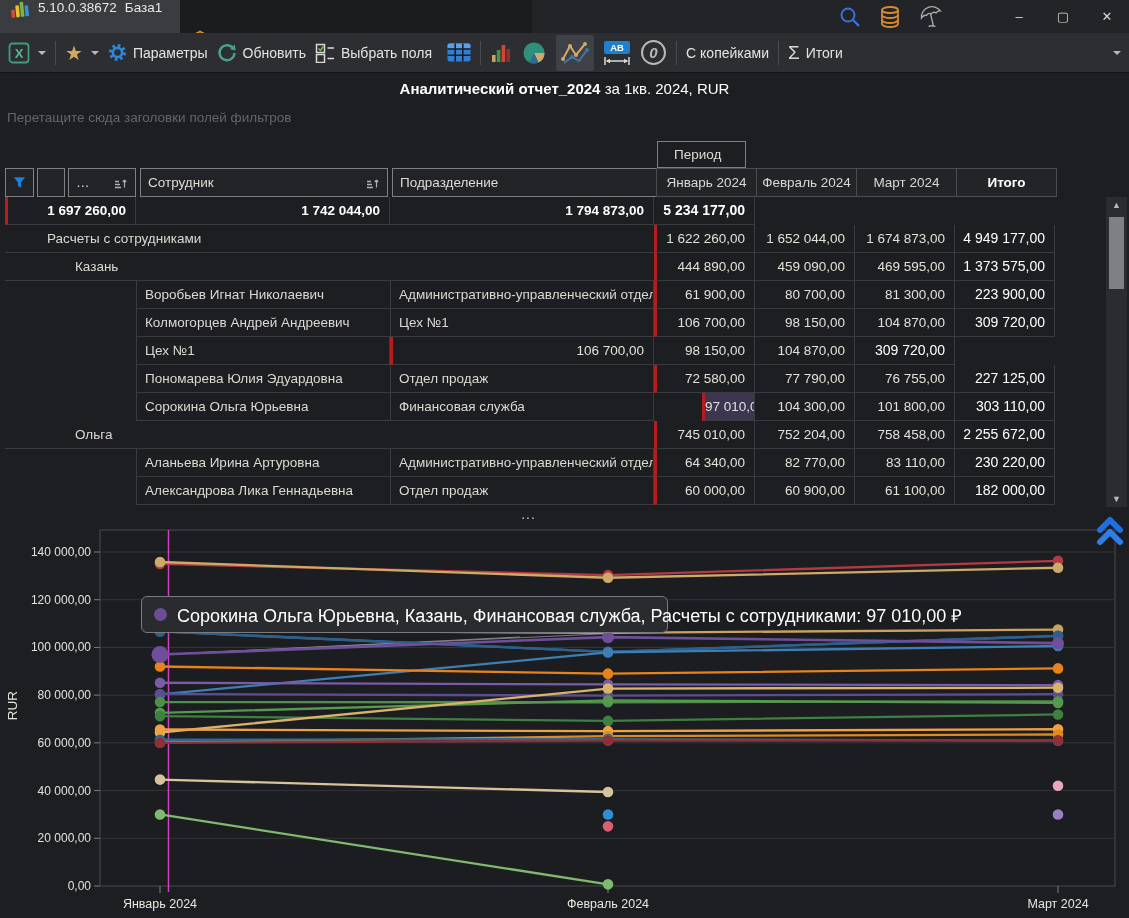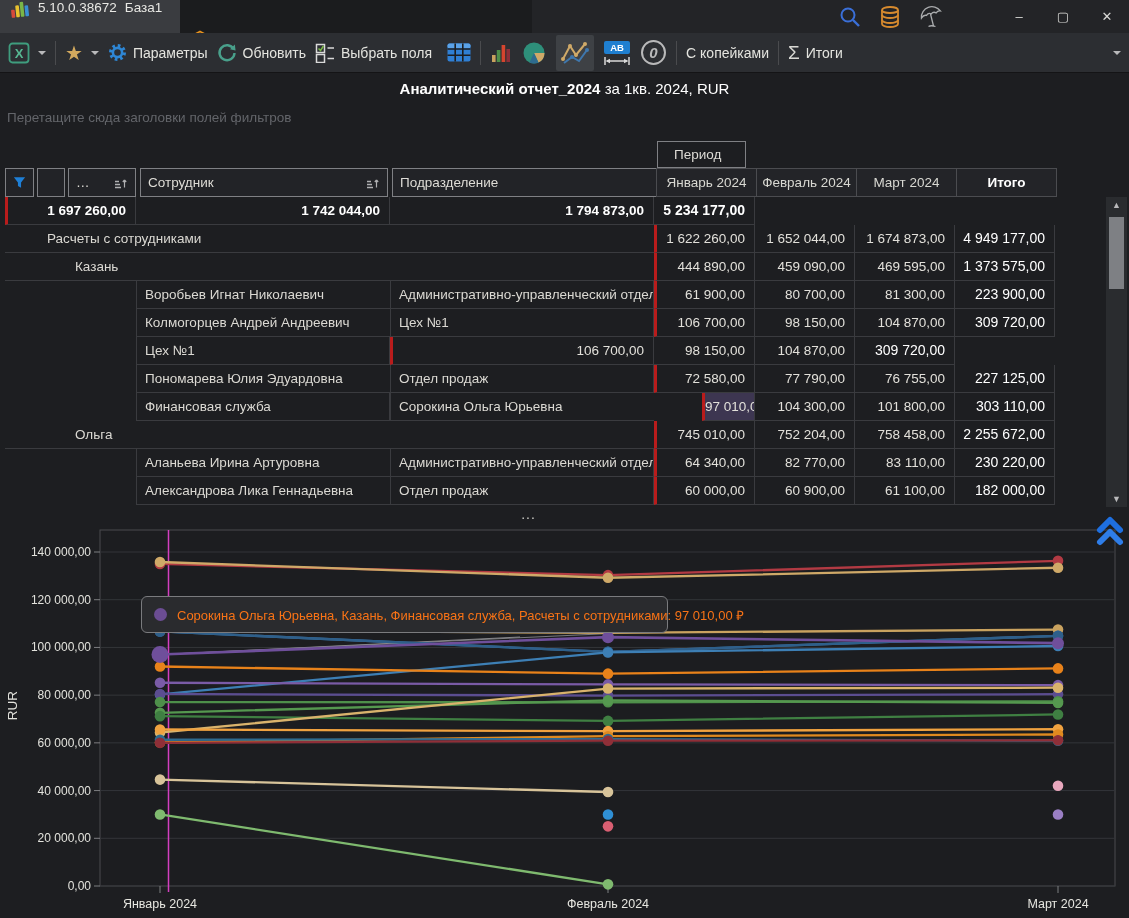--- a/index.html
+++ b/index.html
@@ -72,21 +72,21 @@
   .vthumb { position:absolute; left:3px; top:4px; width:15px; height:72px; background:#7e8084; }
 
   
   .chart { position:absolute; left:0; top:520px; width:1129px; height:398px; }
   .rur-label { position:absolute; left:-28px; top:178px; width:80px; text-align:center;
     color:#e3e3dd; font-size:13.5px; transform:rotate(-90deg); }
   .tooltip { position:absolute; left:141px; top:76px; width:527px; height:37px; background:#2a2b2e;
     border:1px solid #7a7b7e; border-radius:6px; display:flex; align-items:center; gap:10px;
     padding:0 12px; z-index:5; }
   .tooltip .dot { width:13px; height:13px; border-radius:50%; background:#6b4d93; flex:none; }
-  .tooltip .txt { color:#f97316; font-size:13px; white-space:nowrap; }
+  .tooltip .txt { color:#ffffff; font-size:18px; white-space:nowrap; }
   .chevron { position:absolute; right:1px; top:-10px; z-index:6; }
 </style>
 </head>
 <body>
 
 <div class="titlebar">
   <div class="tb-left">
     <svg width="20" height="19" viewBox="0 0 20 19" style="transform:rotate(-6deg)">
       <rect x="1" y="9" width="3.6" height="8" rx="1" fill="#d64a3a"></rect>
       <rect x="5.6" y="5" width="3.6" height="12" rx="1" fill="#e8c22e"></rect>
@@ -317,22 +317,22 @@
       <div class="cell indent"></div>
       <div class="cell emp">Пономарева Юлия Эдуардовна</div>
       <div class="cell dep">Отдел продаж</div>
       <div class="cell val c0">72 580,00</div>
       <div class="cell val">77 790,00</div>
       <div class="cell val">76 755,00</div>
       <div class="cell val total">227 125,00</div>
     </div>
     <div class="prow">
       <div class="cell indent"></div>
+      <div class="cell emp">Сорокина Ольга Юрьевна</div>
       <div class="cell dep">Финансовая служба</div>
-      <div class="cell emp">Сорокина Ольга Юрьевна</div>
       <div class="cell val c0 hl">97 010,00</div>
       <div class="cell val">104 300,00</div>
       <div class="cell val">101 800,00</div>
       <div class="cell val total">303 110,00</div>
     </div>
     <div class="prow">
       <div class="cell group" style="padding-left: 70px;">Ольга</div>
       <div class="cell val c0">745 010,00</div>
       <div class="cell val">752 204,00</div>
       <div class="cell val">758 458,00</div>

